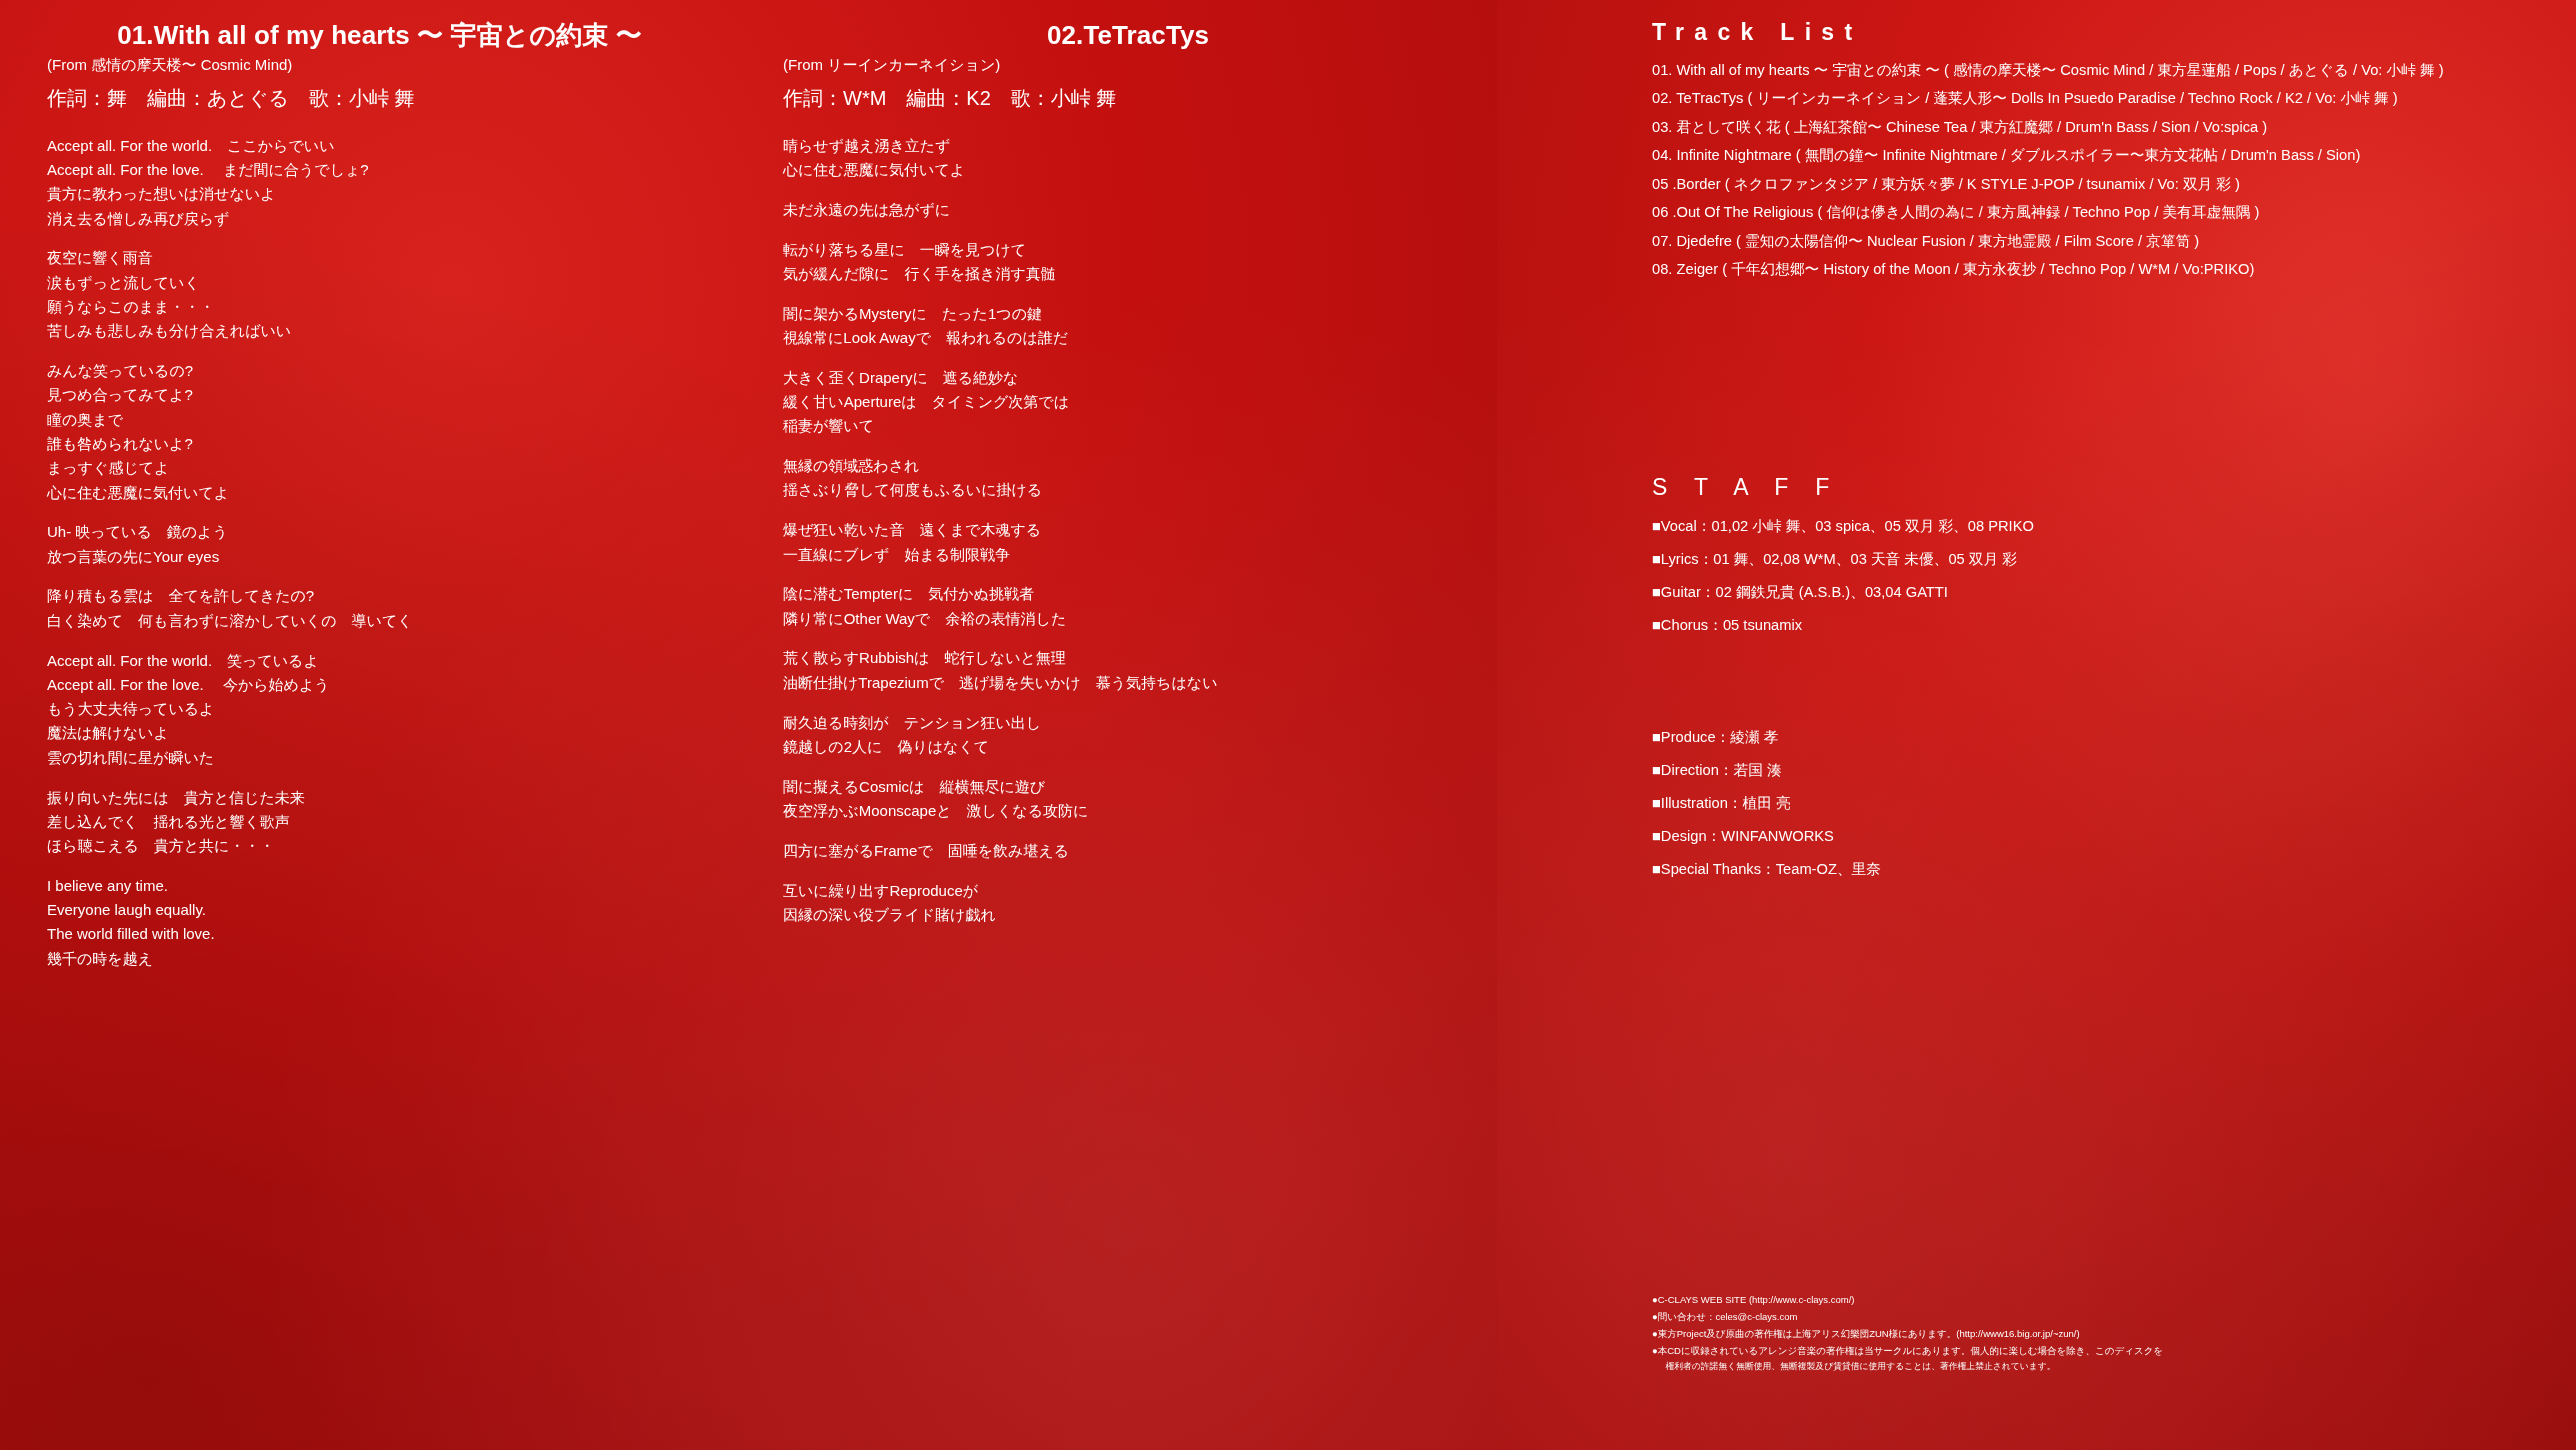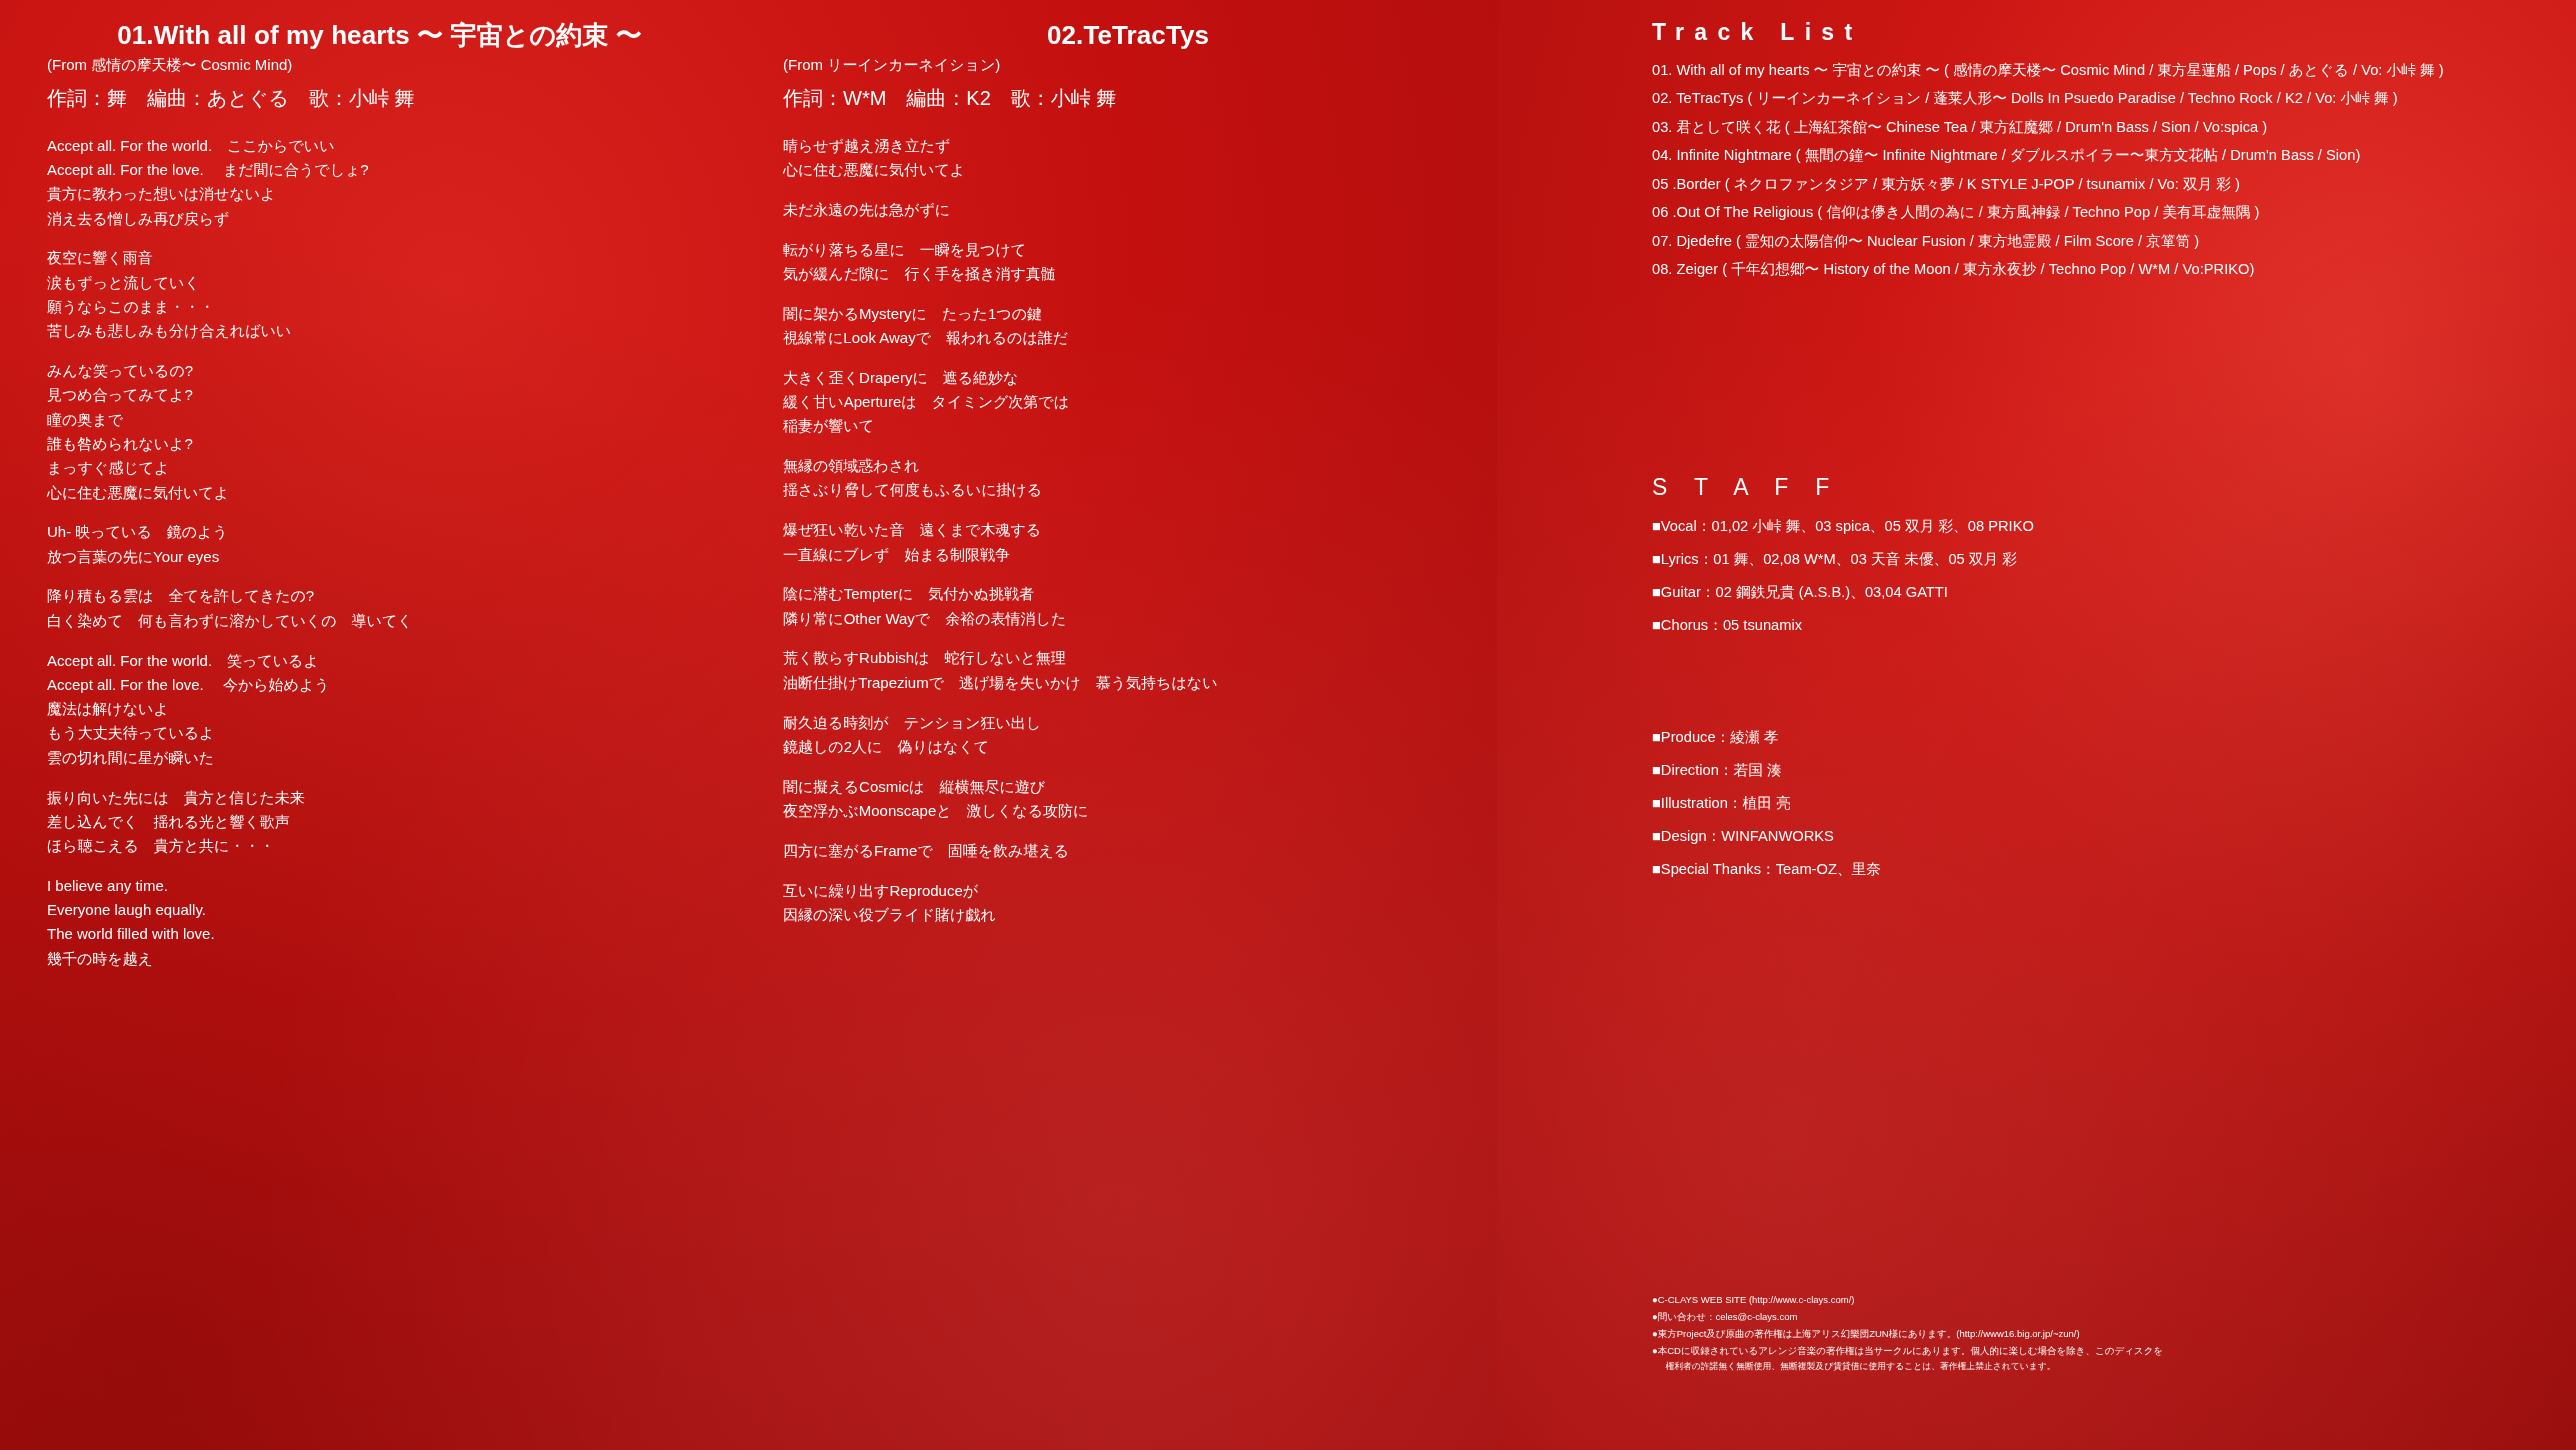--- a/index.html
+++ b/index.html
@@ -211,22 +211,22 @@
       </div>
 
       <div class="lyric-block">
         <div class="lyric-line">降り積もる雲は　全てを許してきたの?</div>
         <div class="lyric-line">白く染めて　何も言わずに溶かしていくの　導いてく</div>
       </div>
 
       <div class="lyric-block">
         <div class="lyric-line">Accept all. For the world.　笑っているよ</div>
         <div class="lyric-line">Accept all. For the love.　 今から始めよう</div>
+        <div class="lyric-line">もう大丈夫待っているよ</div>
         <div class="lyric-line">魔法は解けないよ</div>
-        <div class="lyric-line">もう大丈夫待っているよ</div>
         <div class="lyric-line">雲の切れ間に星が瞬いた</div>
       </div>
 
       <div class="lyric-block">
         <div class="lyric-line">振り向いた先には　貴方と信じた未来</div>
         <div class="lyric-line">差し込んでく　揺れる光と響く歌声</div>
         <div class="lyric-line">ほら聴こえる　貴方と共に・・・</div>
       </div>
 
       <div class="lyric-block">

